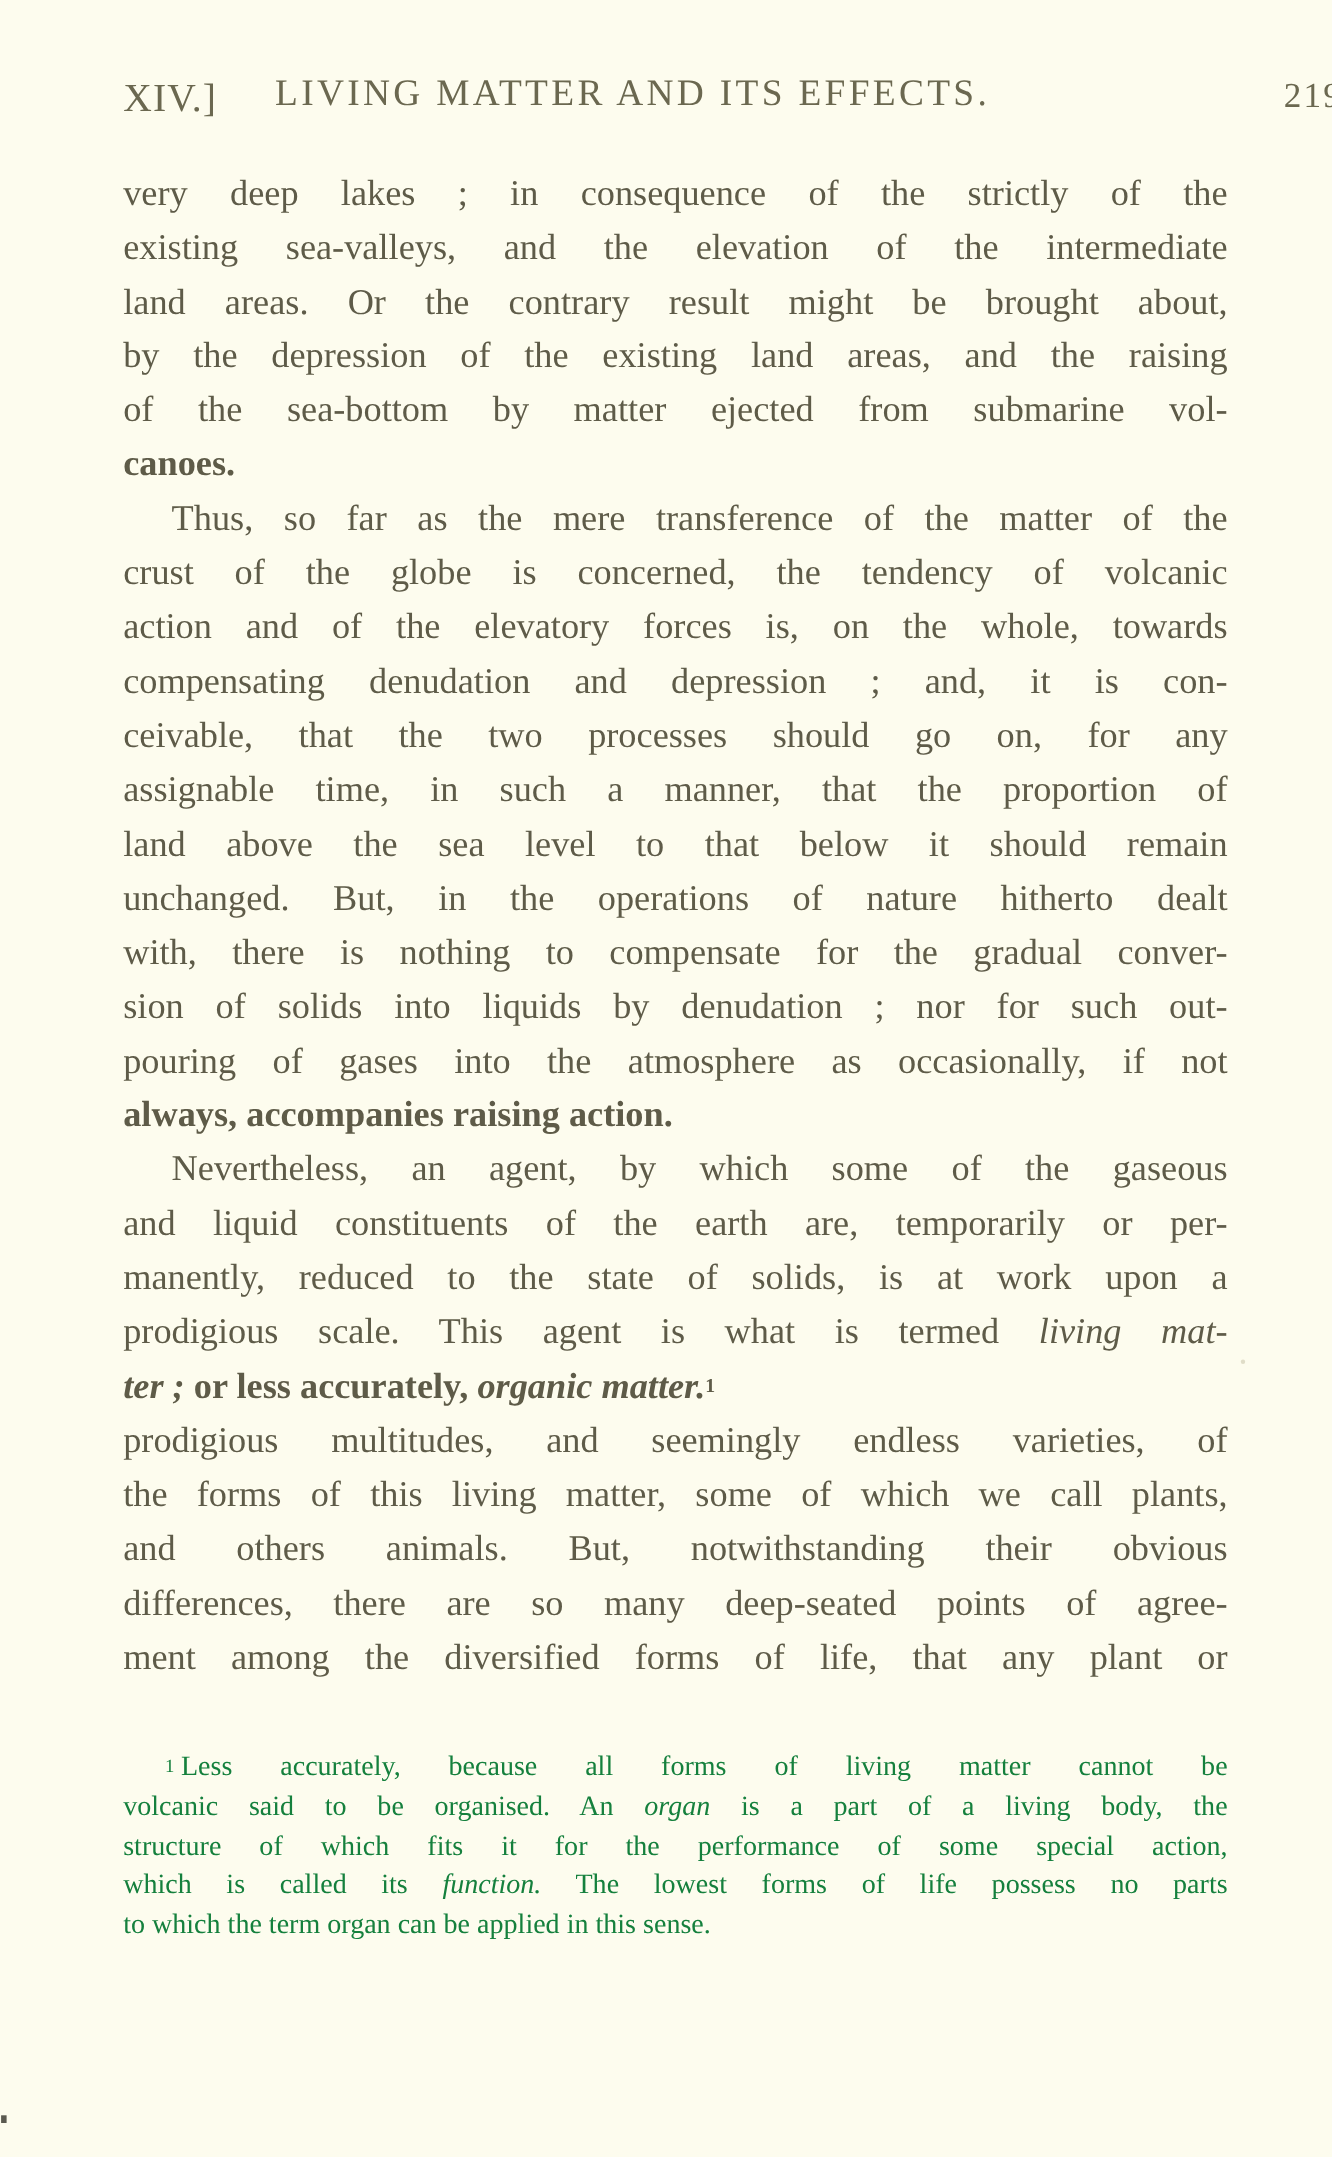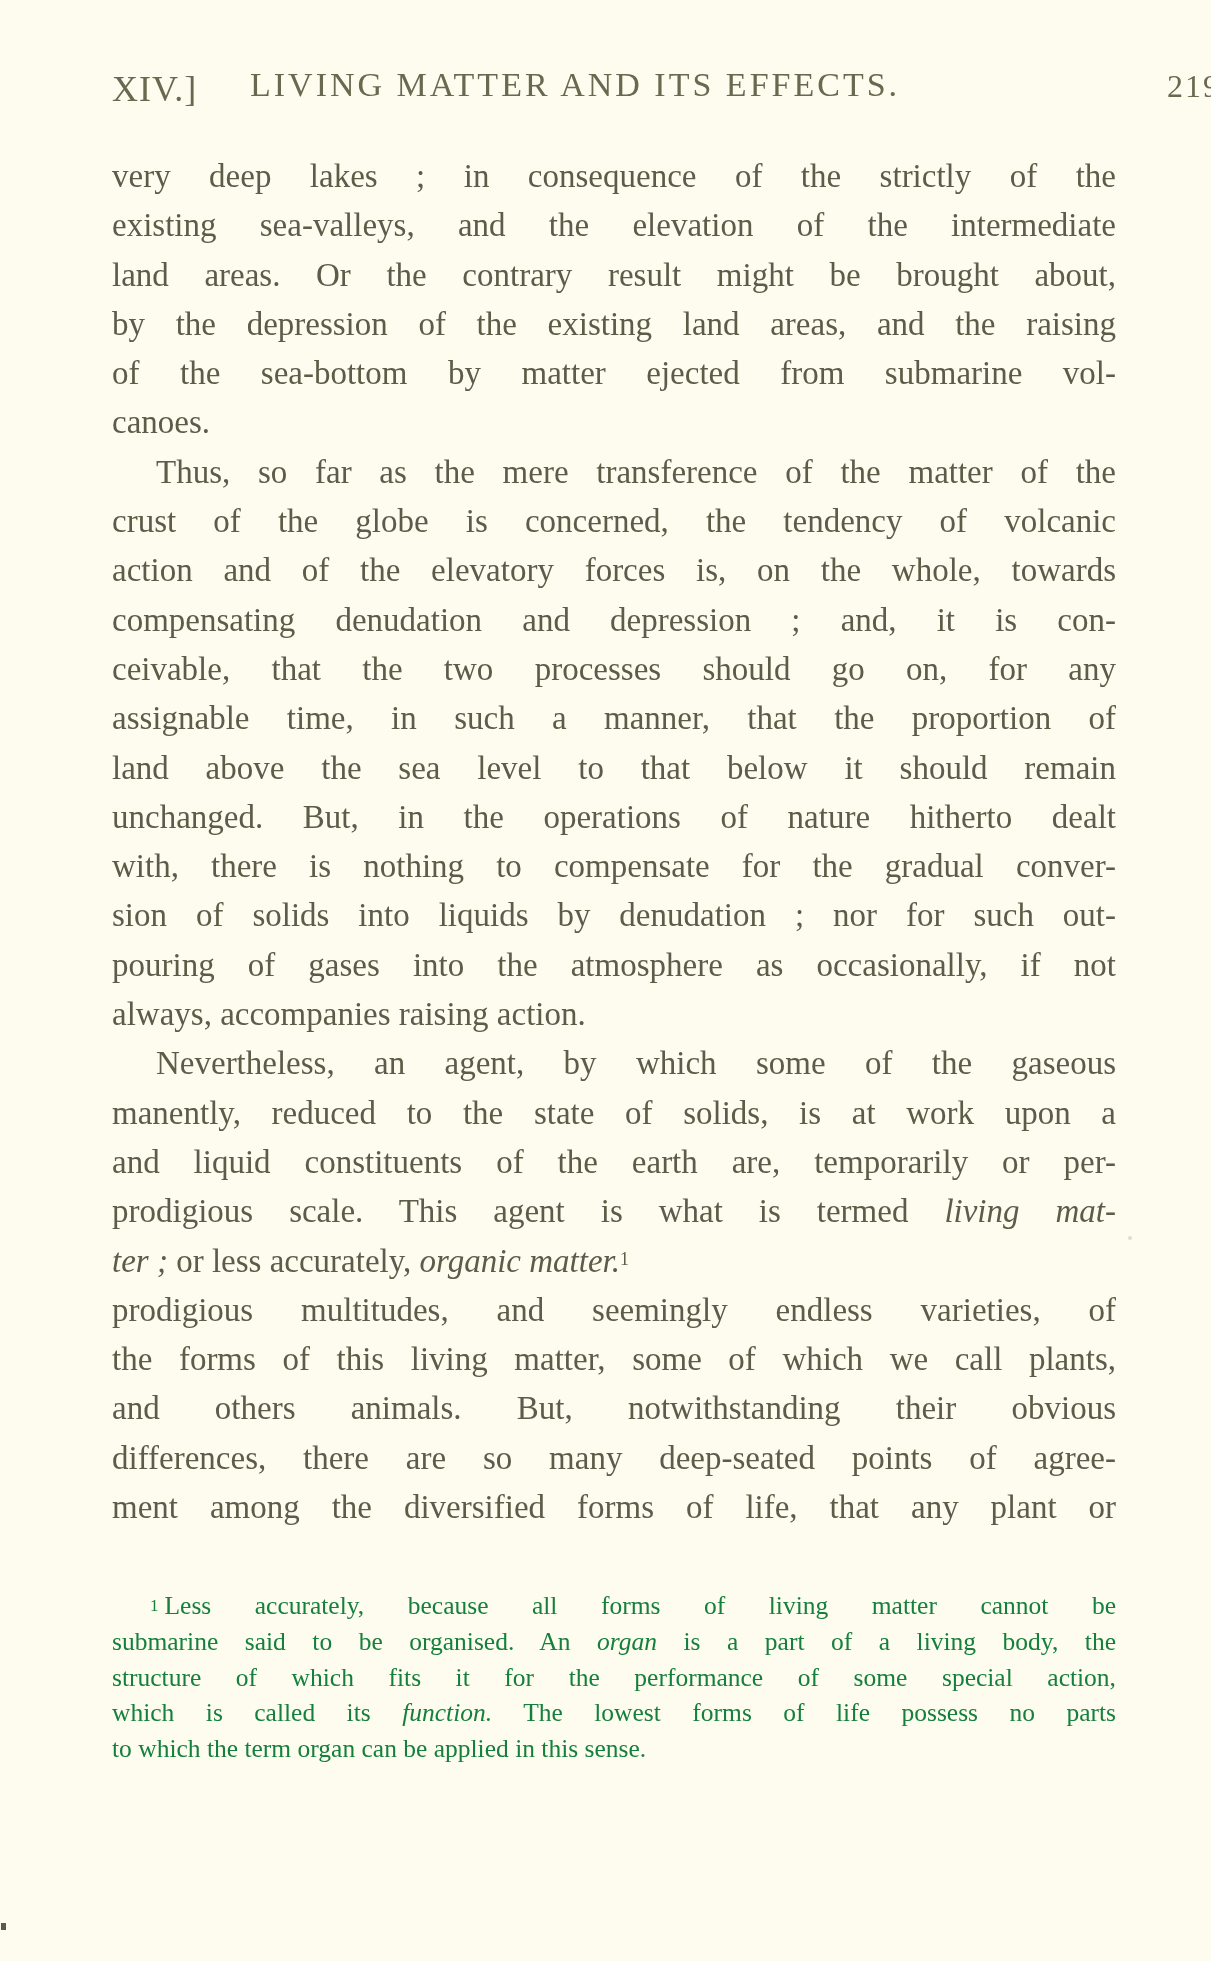--- a/index.html
+++ b/index.html
@@ -58,20 +58,21 @@
   }
   .line {
     display: block;
     text-align: justify;
     text-align-last: justify;
     white-space: nowrap;
     height: 49.3px;
   }
   .line.last {
     text-align-last: left;
+    font-weight: bold;
   }
   .line.indent {
     padding-left: 44px;
   }
   i, .it {
     font-style: italic;
   }
   sup {
     font-size: 18px;
     vertical-align: top;
@@ -151,35 +152,35 @@
     <span class="line"><span>ceivable, that the two processes should go on, for any</span></span>
     <span class="line"><span>assignable time, in such a manner, that the proportion of</span></span>
     <span class="line"><span>land above the sea level to that below it should remain</span></span>
     <span class="line"><span>unchanged.  But, in the operations of nature hitherto dealt</span></span>
     <span class="line"><span>with, there is nothing to compensate for the gradual conver-</span></span>
     <span class="line"><span>sion of solids into liquids by denudation ; nor for such out-</span></span>
     <span class="line"><span>pouring of gases into the atmosphere as occasionally, if not</span></span>
     <span class="line last"><span>always, accompanies raising action.</span></span>
 
     <span class="line indent"><span>Nevertheless, an agent, by which some of the gaseous</span></span>
+    <span class="line"><span>and liquid constituents of the earth are, temporarily or per-</span></span>
     <span class="line"><span>manently, reduced to the state of solids, is at work upon a</span></span>
-    <span class="line"><span>and liquid constituents of the earth are, temporarily or per-</span></span>
     <span class="line"><span>prodigious scale.  This agent is what is termed </span><i>living mat-</i></span>
     <span class="line last"><i>ter ;</i><span> or less accurately, </span><i>organic matter.</i><sup>1</sup></span>
 
     <span class="line"><span>prodigious multitudes, and seemingly endless varieties, of</span></span>
     <span class="line"><span>the forms of this living matter, some of which we call plants,</span></span>
     <span class="line"><span>and others animals.  But, notwithstanding their obvious</span></span>
     <span class="line"><span>differences, there are so many deep-seated points of agree-</span></span>
     <span class="line"><span>ment among the diversified forms of life, that any plant or</span></span>
   </div>
 
   <div class="footnotes">
     <span class="fn-line indent"><span class="fn-marker">1</span><span>Less accurately, because all forms of living matter cannot be</span></span>
-    <span class="fn-line"><span>submarine said to be organised.  An </span><i>organ</i><span> is a part of a living body, the</span></span>
+    <span class="fn-line"><span>volcanic said to be organised.  An </span><i>organ</i><span> is a part of a living body, the</span></span>
     <span class="fn-line"><span>structure of which fits it for the performance of some special action,</span></span>
     <span class="fn-line"><span>which is called its </span><i>function.</i><span>  The lowest forms of life possess no parts</span></span>
     <span class="fn-line last"><span>to which the term organ can be applied in this sense.</span></span>
   </div>
 
 </div>
 
 <div class="speck"></div>
 <div class="speck2"></div>
 

